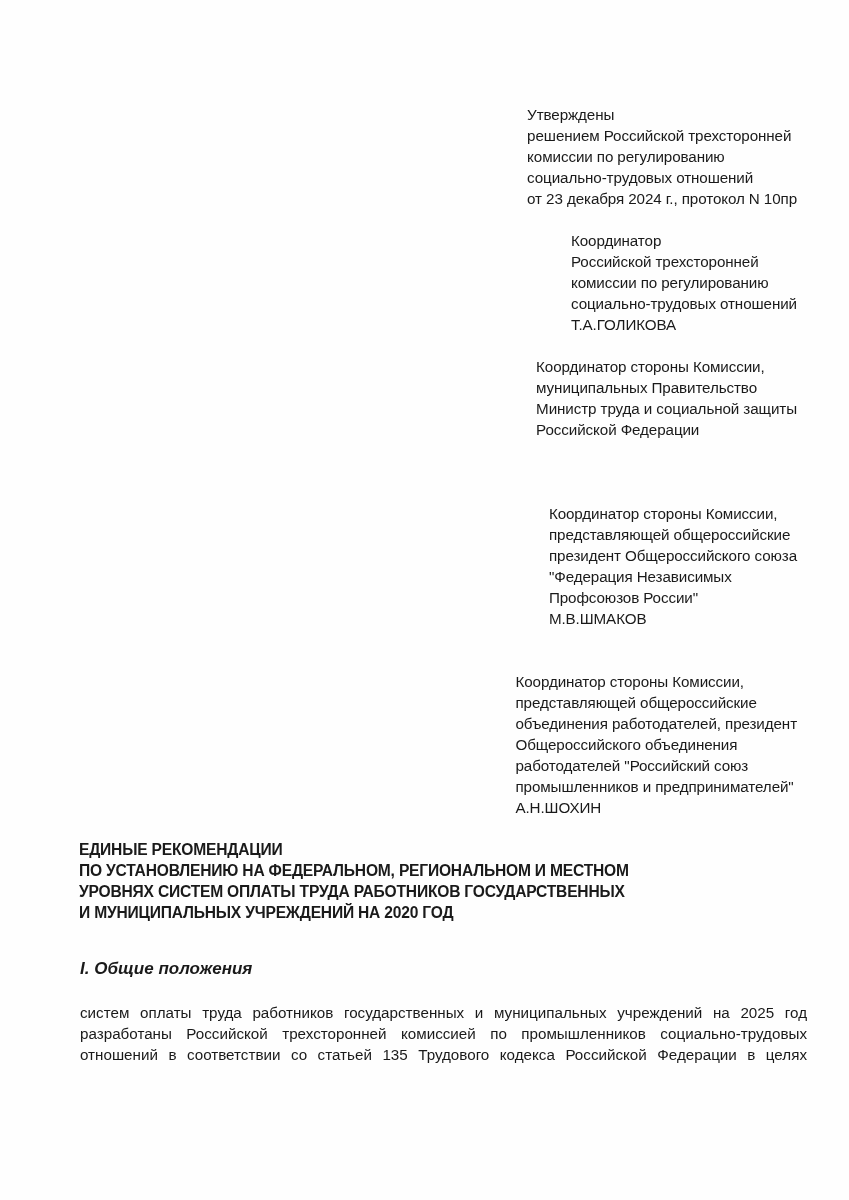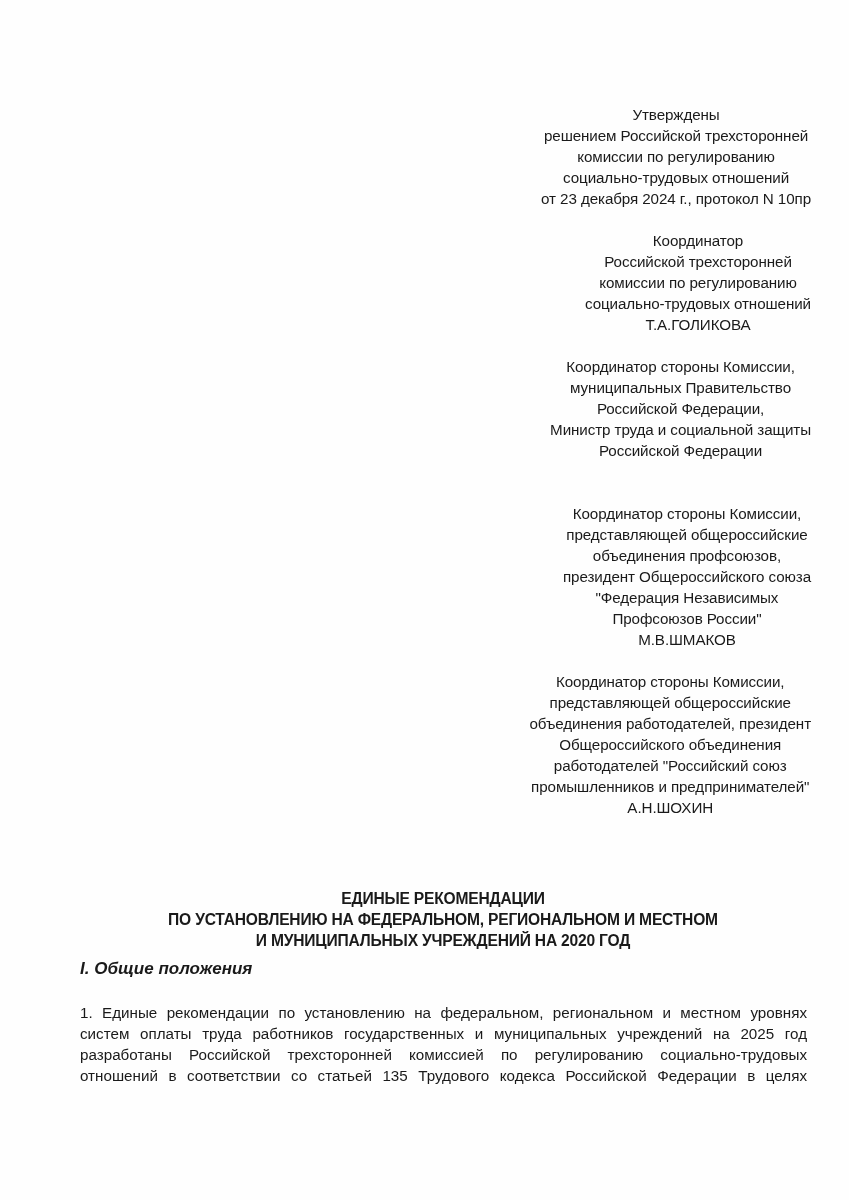--- a/index.html
+++ b/index.html
@@ -17,42 +17,41 @@
     }
     .page {
       position: absolute;
       left: 0; top: 0;
       width: 849px;
       height: 1200px;
       background: #fefefe;
     }
     .approval-block {
       position: absolute;
-      right: 38px;
-      text-align: center;
+      right: 52px;
+      text-align: left;
       font-size: 15.2px;
       line-height: 21px;
       letter-spacing: -0.1px;
     }
     .approval-block .line {
       display: block;
       white-space: nowrap;
     }
     #block-approved { top: 104px; }
     #block-golikova { top: 230px; }
     #block-kotyakov { top: 356px; }
     #block-shmakov { top: 503px; }
     #block-shokhin { top: 671px; }
 
     .doc-title {
       position: absolute;
       left: 79px;
       width: 728px;
-      top: 888px;
-      text-align: center;
+      top: 839px;
       font-weight: bold;
       font-size: 15.6px;
       line-height: 21px;
       letter-spacing: -0.2px;
     }
     .doc-title .line {
       display: block;
       white-space: nowrap;
     }
     .section-heading {
@@ -96,53 +95,51 @@
     <span class="line">Координатор</span>
     <span class="line">Российской трехсторонней</span>
     <span class="line">комиссии по регулированию</span>
     <span class="line">социально-трудовых отношений</span>
     <span class="line">Т.А.ГОЛИКОВА</span>
   </div>
 
   <div class="approval-block" id="block-kotyakov">
     <span class="line">Координатор стороны Комиссии,</span>
     <span class="line">муниципальных Правительство</span>
-    <span class="line">Российской Федерации,</span>
     <span class="line">Министр труда и социальной защиты</span>
     <span class="line">Российской Федерации</span>
   </div>
 
   <div class="approval-block" id="block-shmakov">
     <span class="line">Координатор стороны Комиссии,</span>
     <span class="line">представляющей общероссийские</span>
-    <span class="line">объединения профсоюзов,</span>
     <span class="line">президент Общероссийского союза</span>
     <span class="line">"Федерация Независимых</span>
     <span class="line">Профсоюзов России"</span>
     <span class="line">М.В.ШМАКОВ</span>
   </div>
 
   <div class="approval-block" id="block-shokhin">
     <span class="line">Координатор стороны Комиссии,</span>
     <span class="line">представляющей общероссийские</span>
     <span class="line">объединения работодателей, президент</span>
     <span class="line">Общероссийского объединения</span>
     <span class="line">работодателей "Российский союз</span>
     <span class="line">промышленников и предпринимателей"</span>
     <span class="line">А.Н.ШОХИН</span>
   </div>
 
   <div class="doc-title">
     <span class="line">ЕДИНЫЕ РЕКОМЕНДАЦИИ</span>
     <span class="line">ПО УСТАНОВЛЕНИЮ НА ФЕДЕРАЛЬНОМ, РЕГИОНАЛЬНОМ И МЕСТНОМ</span>
+    <span class="line">УРОВНЯХ СИСТЕМ ОПЛАТЫ ТРУДА РАБОТНИКОВ ГОСУДАРСТВЕННЫХ</span>
     <span class="line">И МУНИЦИПАЛЬНЫХ УЧРЕЖДЕНИЙ НА 2020 ГОД</span>
   </div>
 
   <div class="section-heading">I. Общие положения</div>
 
   <div class="paragraph">
-    <span class="line">1. Единые рекомендации по установлению на федеральном, региональном и местном уровнях</span>
     <span class="line">систем оплаты труда работников государственных и муниципальных учреждений на 2025 год</span>
-    <span class="line">разработаны Российской трехсторонней комиссией по регулированию социально-трудовых</span>
+    <span class="line">разработаны Российской трехсторонней комиссией по промышленников социально-трудовых</span>
     <span class="line">отношений в соответствии со статьей 135 Трудового кодекса Российской Федерации в целях</span>
   </div>
 
 </div>
 
 </body></html>

